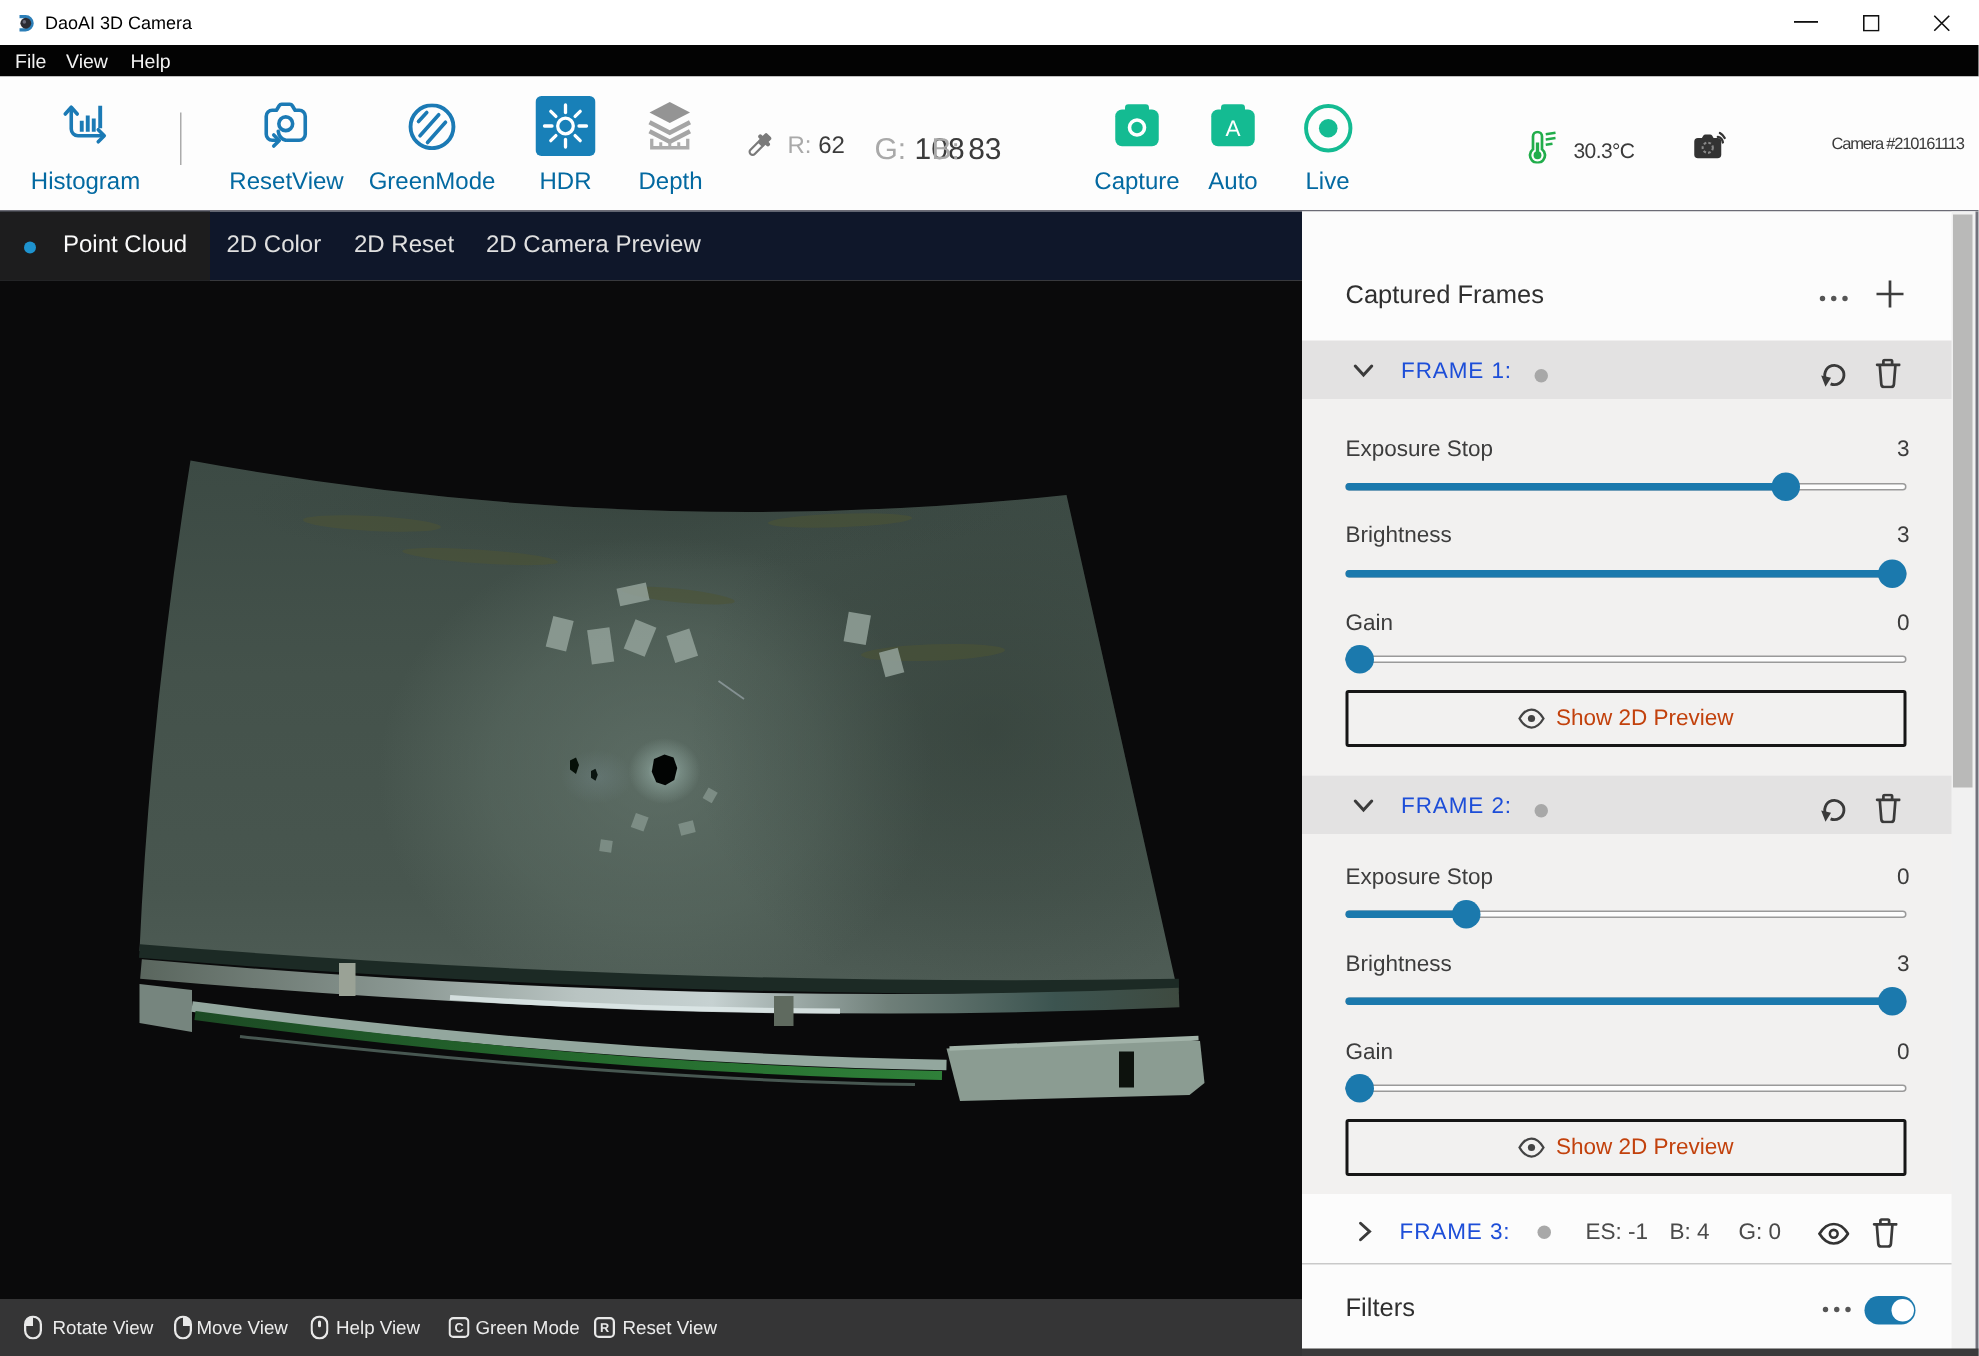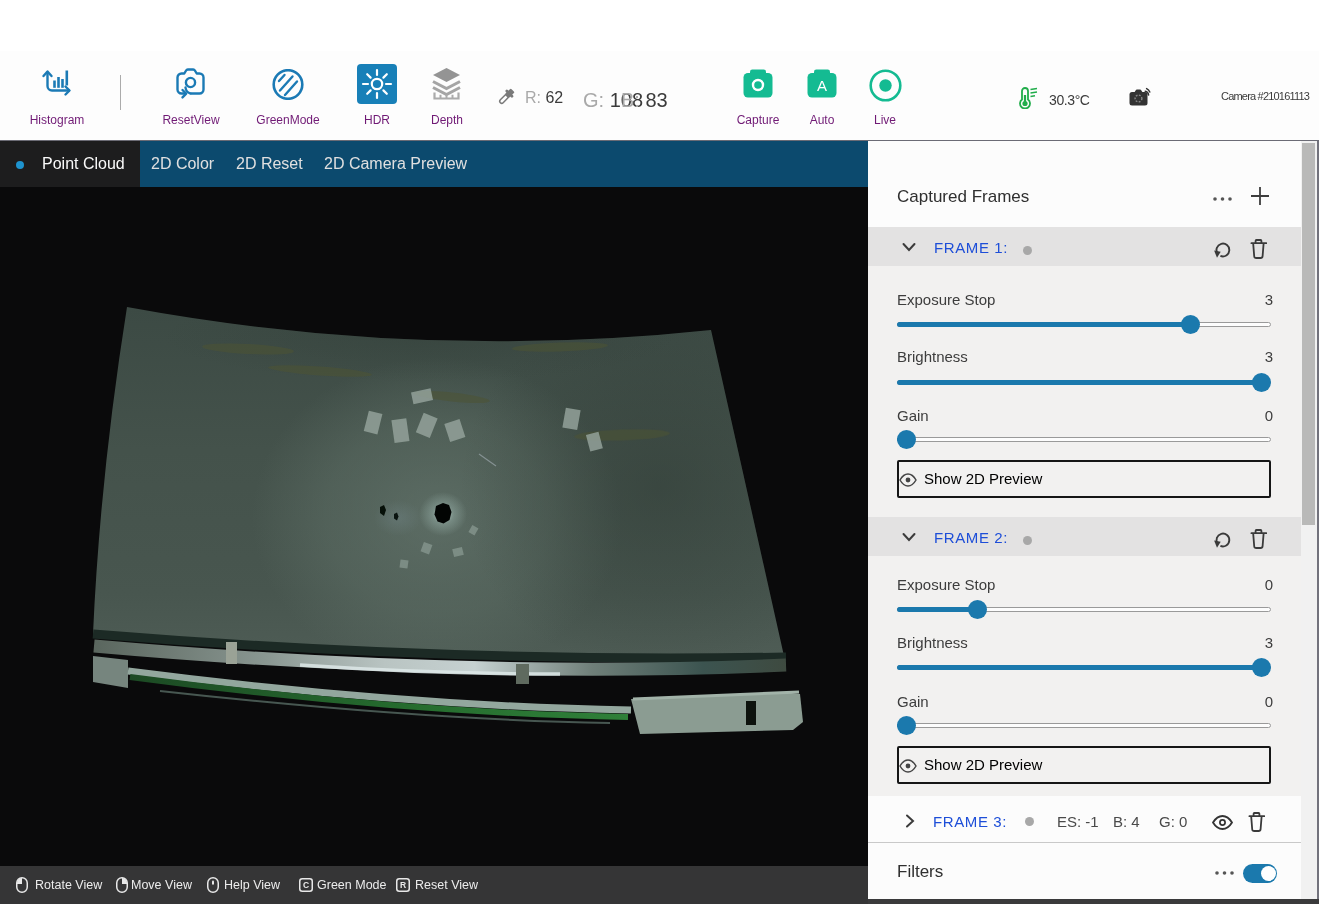--- a/index.html
+++ b/index.html
@@ -6,52 +6,74 @@
 #win{position:absolute;left:0;top:0;width:1319px;height:904px}
 .abs{position:absolute}
 
 #titlebar{position:absolute;left:0;top:0;width:1319px;height:30px;background:#fff}
 #title{position:absolute;left:30px;top:8px;font-size:12px;color:#000}
 
 #menubar{position:absolute;left:0;top:30px;width:1319px;height:21px;background:#030303}
 .menuitem{position:absolute;top:3px;font-size:13px;color:#f2f2f2}
 
 #toolbar{position:absolute;left:0;top:51px;width:1319px;height:90px;background:#fdfdfd;border-bottom:1px solid #6b6b75}
-.tlabel{position:absolute;top:62px;font-size:12px;color:#701a75;text-align:center;transform:translateX(-50%);white-space:nowrap}
+.tlabel{position:absolute;top:62px;font-size:16px;color:#0369a1;text-align:center;transform:translateX(-50%);white-space:nowrap}
 .tico{position:absolute}
 
-#tabbar{position:absolute;left:0;top:141px;width:868px;height:46px;background:#0c4a6e}
+#tabbar{position:absolute;left:0;top:141px;width:868px;height:46px;background:#0f172a}
 #seltab{position:absolute;left:0;top:0;width:140px;height:46px;background:#1d1d1e}
 .tab{position:absolute;top:14px;font-size:16px;color:#e0e0e0;white-space:nowrap}
 
 #viewport{position:absolute;left:0;top:187px;width:868px;height:679px;background:#0a0a0b}
 
 #statusbar{position:absolute;left:0;top:866px;width:868px;height:38px;background:#353536}
 .sbtext{position:absolute;top:12px;font-size:12.5px;color:#ececec;white-space:nowrap}
 
 #panel{position:absolute;left:868px;top:141px;width:451px;height:763px;background:#fcfcfc}
 .phead{position:absolute;font-size:17px;font-weight:400;color:#2f2f2f}
 .fhdr{position:absolute;left:0;width:434px;height:39px;background:#e3e2e2}
 .fbody{position:absolute;left:0;width:434px;background:#f2f1f0}
 .slabel{position:absolute;font-size:15px;color:#3d3d3d}
 .sval{position:absolute;font-size:15px;color:#3d3d3d;width:40px;text-align:right}
 .ftext{position:absolute;font-size:15px;color:#1d4ed8;letter-spacing:0.6px}
-.btn2d{position:absolute;left:29px;width:374px;height:38px;border:2px solid #161616;border-radius:2px;font-size:15px;color:#000000;text-align:left;line-height:34px}
+.btn2d{position:absolute;left:29px;width:374px;height:38px;border:2px solid #161616;border-radius:2px;font-size:15px;color:#c2410c;text-align:center;line-height:34px}
 .slider{position:absolute;width:374px;height:20px}
 .track{position:absolute;left:0;top:7.5px;width:374px;height:5px;border:1px solid #9a9a9a;border-radius:3px;background:#fdfdfd}
 .fill{position:absolute;left:0;top:7.5px;height:5px;background:#1b79ad;border-radius:3px}
 .thumb{position:absolute;top:0.5px;width:19px;height:19px;border-radius:50%;background:#1b79ad}
 
 #sbtrack{position:absolute;left:1301px;top:141px;width:16px;height:763px;background:#f1f1f1}
 #sbthumb{position:absolute;left:1302px;top:143px;width:13px;height:382px;background:#b9b9b8}
 #rborder{position:absolute;left:1317px;top:141px;width:2px;height:763px;background:#72727c}
 #bborder{position:absolute;left:868px;top:899px;width:451px;height:5px;background:#3a3a3b}
 </style></head>
 <body>
 <div id="win">
+<div id="titlebar">
+  <svg class="abs" style="left:11px;top:9px" width="13" height="13" viewBox="0 0 13 13">
+    <path d="M2,1 h4 a5,5 0 0 1 0,11 h-4 v-2.2 h4 a2.8,2.8 0 0 0 0,-6.6 h-4 z" fill="#2d7fb8"></path>
+    <circle cx="6.2" cy="6.5" r="3.6" fill="#2b2b33"></circle>
+    <circle cx="5.2" cy="5.6" r="1.2" fill="#6a6a7a"></circle>
+  </svg>
+  <div id="title">DaoAI 3D Camera</div>
+  <svg class="abs" style="left:1196px;top:14px" width="16" height="2" viewBox="0 0 16 2">
+        <rect width="16" height="1.2" fill="#111"></rect>
+      </svg>
+  <svg class="abs" style="left:1242px;top:10px" width="11" height="11" viewBox="0 0 11 11">
+        <rect x="0.5" y="0.5" width="10" height="10" fill="none" stroke="#111" stroke-width="1.1"></rect>
+      </svg>
+  <svg class="abs" style="left:1289px;top:10px" width="11" height="11" viewBox="0 0 11 11">
+        <path d="M0.5,0.5 L10.5,10.5 M10.5,0.5 L0.5,10.5" stroke="#111" stroke-width="1.1"></path>
+      </svg>
+</div>
+<div id="menubar">
+  <div class="menuitem" style="left:10px">File</div>
+  <div class="menuitem" style="left:44px">View</div>
+  <div class="menuitem" style="left:87px">Help</div>
+</div>
 <div id="toolbar">
 
   <svg class="tico" style="left:41px;top:18px" width="34" height="30" viewBox="0 0 34 30">
     <g fill="none" stroke="#1b7ab5" stroke-width="2.4" stroke-linecap="round" stroke-linejoin="round">
       <path d="M6.5,4.5 v12.5 a4.5,4.5 0 0 0 4.5,4.5 h17"></path>
       <path d="M2.5,7 L6.5,2.5 L10.5,7"></path>
       <path d="M24.5,17.5 L28.5,21.5 L24.5,25.5"></path>
     </g>
     <g stroke="#1b7ab5" stroke-width="2.6">
       <line x1="13.5" y1="11.5" x2="13.5" y2="18.8"></line>

